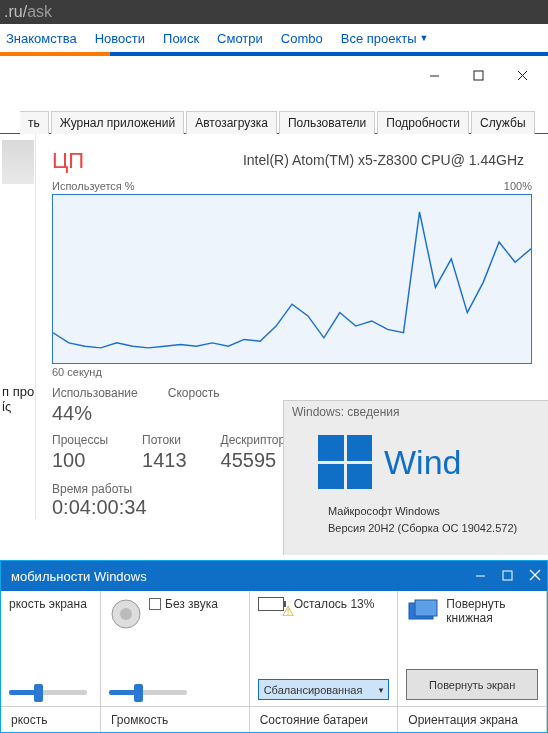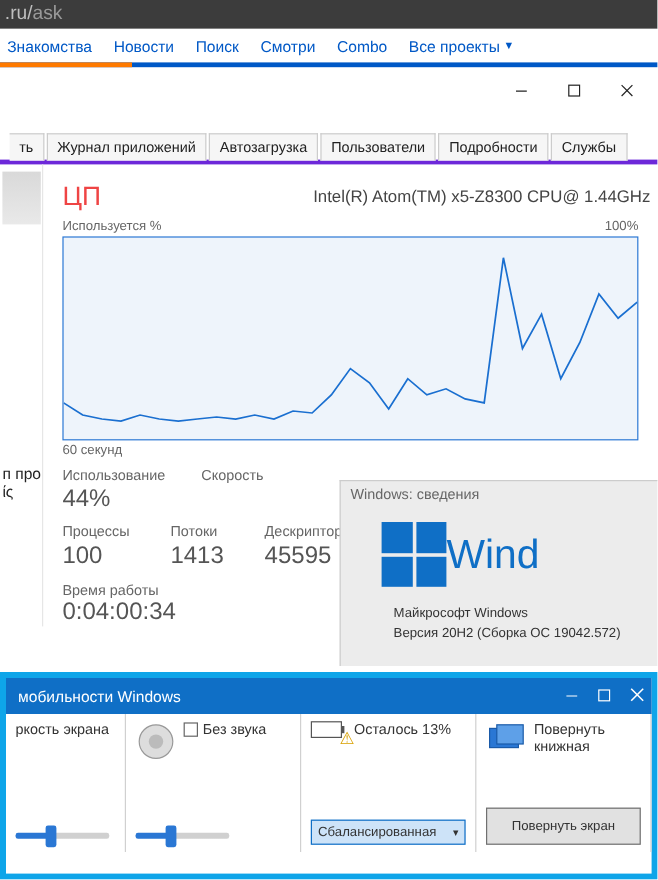--- a/index.html
+++ b/index.html
@@ -14,58 +14,58 @@
   .nav-links .chev { font-size: 9px; color: #0058c6; }
   .orange-bar { height: 4px; background: #0058c6; width: 100%; }
   .orange-seg { height: 4px; width: 110px; background: #ff7a00; }
 
   
   .taskmgr { position: absolute; left: 0; top: 60px; right: 0; background: #fff; }
   .titlebar { height: 30px; display: flex; justify-content: flex-end; align-items: center; padding-right: 4px; }
   .win-btn { width: 44px; height: 28px; display: flex; align-items: center; justify-content: center; color: #222; font-size: 12px; }
   .win-btn svg { stroke: #222; }
 
-  .tm-tabs { display: flex; border-bottom: 4px solid #6d28d9; padding: 0 4px 0 8px; margin-top: 20px;}
+  .tm-tabs { display: flex; border-bottom: 1px solid #6d28d9; padding: 0 4px 0 20px; margin-top: 20px;}
   .tm-tab { padding: 4px 8px; font-size: 12px; border: 1px solid #ccc; border-bottom: none; background: #f6f6f6; margin-right: 2px; color: #222; position: relative; top: 1px;}
   .tm-tab:first-child { border-left: none; }
 
   .tm-body { display: flex; }
   .side-strip { width: 36px; border-right: 1px solid #e6e6e6; padding-top: 4px; }
   .side-strip .thumb { width: 32px; height: 44px; background: linear-gradient(#d9d9d9,#e9e9e9); margin: 2px; }
   .side-label { writing-mode: horizontal-tb; font-size: 13px; color: #222; margin-top: 200px; margin-left: 2px; }
 
   .perf { flex: 1; padding: 14px 16px 0 16px; position: relative; }
   .perf h1 { font-size: 22px; font-weight: 400; color: #ef4444; }
-  .cpu-name { position: absolute; right: 6px; top: 18px; font-size: 14px; color: #444; }
+  .cpu-name { position: absolute; right: 24px; top: 18px; font-size: 14px; color: #444; }
   .graph-lbl-top { font-size: 11px; color: #666; display: flex; justify-content: space-between; margin-top: 6px; }
   .graph { width: 100%; height: 170px; border: 1px solid #2a77d4; margin-top: 2px; background:
     linear-gradient(to right, #eef4fb 0 0),
     repeating-linear-gradient(to right, transparent 0 46px, #e2ecf8 46px 47px),
     repeating-linear-gradient(to bottom, transparent 0 17px, #e2ecf8 17px 18px);
   }
   .graph svg { width: 100%; height: 100%; display: block; }
   .graph-lbl-bot { font-size: 11px; color: #666; margin-top: 2px; }
 
   .stats { display: flex; gap: 30px; margin-top: 8px; }
   .stat-col .lab { font-size: 12px; color: #666; }
   .stat-col .val { font-size: 20px; color: #555; font-weight: 400; margin-top: 2px; }
   .uptime-lab { font-size: 12px; color: #666; margin-top: 10px; }
   .uptime-val { font-size: 20px; color: #555; }
 
   
   .winver { position: absolute; right: 0; top: 400px; width: 265px; height: 155px; background: #ececec; border-left: 1px solid #ccc; border-top: 1px solid #ccc; }
   .winver .title { font-size: 12px; color: #666; padding: 4px 8px; }
-  .winver .logo-row { display: flex; align-items: center; padding: 12px 0 0 34px; }
+  .winver .logo-row { display: flex; align-items: center; gap: 12px; padding: 12px 0 0 34px; }
   .winlogo { width: 54px; height: 54px; display: grid; grid-template: 1fr 1fr / 1fr 1fr; gap: 3px; }
   .winlogo div { background: #0f6fc6; }
   .wintxt { font-size: 34px; font-weight: 400; color: #0f6fc6; }
   .winver .meta { font-size: 11px; color: #333; padding: 14px 0 0 44px; line-height: 1.5; }
 
   
-  .mob { position: absolute; left: 0; bottom: 0; right: 0; height: 173px; background: #fff; border: 5px solid #0ea5e9; }
+  .mob { position: absolute; left: 0; bottom: 0; right: 0; height: 173px; background: #fff; border: 1px solid #0ea5e9; }
   .mob-title { height: 30px; background: #0f6fc6; color: #fff; display: flex; align-items: center; justify-content: space-between; padding: 0 6px 0 10px; font-size: 13px; }
   .mob-title .btns { display: flex; gap: 16px; align-items: center; }
   .mob-title svg { stroke: #fff; }
   .mob-grid { display: flex; height: 115px; }
   .tile { flex: 1; border-right: 1px solid #d0d0d0; padding: 6px 8px; font-size: 12px; color: #333; display: flex; flex-direction: column; justify-content: space-between; }
   .tile:first-child { flex: 0 0 100px; }
   .tile-top { display: flex; align-items: flex-start; gap: 6px; }
   .tile-icon { width: 34px; height: 34px; flex-shrink: 0; }
   .slider-mock { width: 78px; height: 10px; position: relative; margin-top: 22px; }
   .slider-mock .track { height: 5px; background: linear-gradient(to right,#2a77d4 0 35%, #d0d0d0 35% 100%); border-radius: 2px; }
@@ -257,13 +257,19 @@
         <svg class="tile-icon" viewBox="0 0 34 34">
             <rect x="3" y="6" width="24" height="16" fill="#2a77d4" stroke="#1a5aa8"></rect>
             <rect x="9" y="3" width="22" height="16" fill="#5ea0e8" stroke="#1a5aa8"></rect>
           </svg>
         <span style="white-space:pre-line;">Повернуть
 книжная</span>
       </div>
       <div class="btn">Повернуть экран</div>
     </div>
   </div>
+  <div class="mob-foot">
+    <div class="cell">ркость</div>
+    <div class="cell">Громкость</div>
+    <div class="cell">Состояние батареи</div>
+    <div class="cell">Ориентация экрана</div>
+  </div>
 </div>
 
 </body></html>

